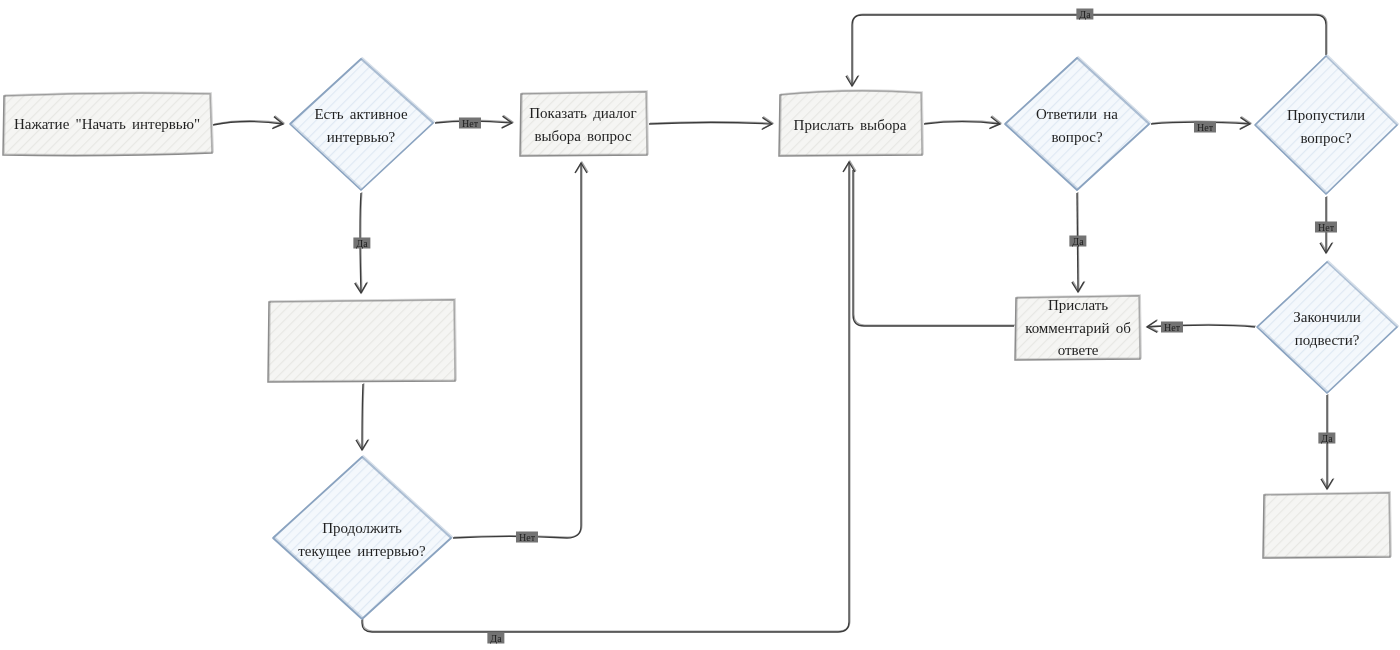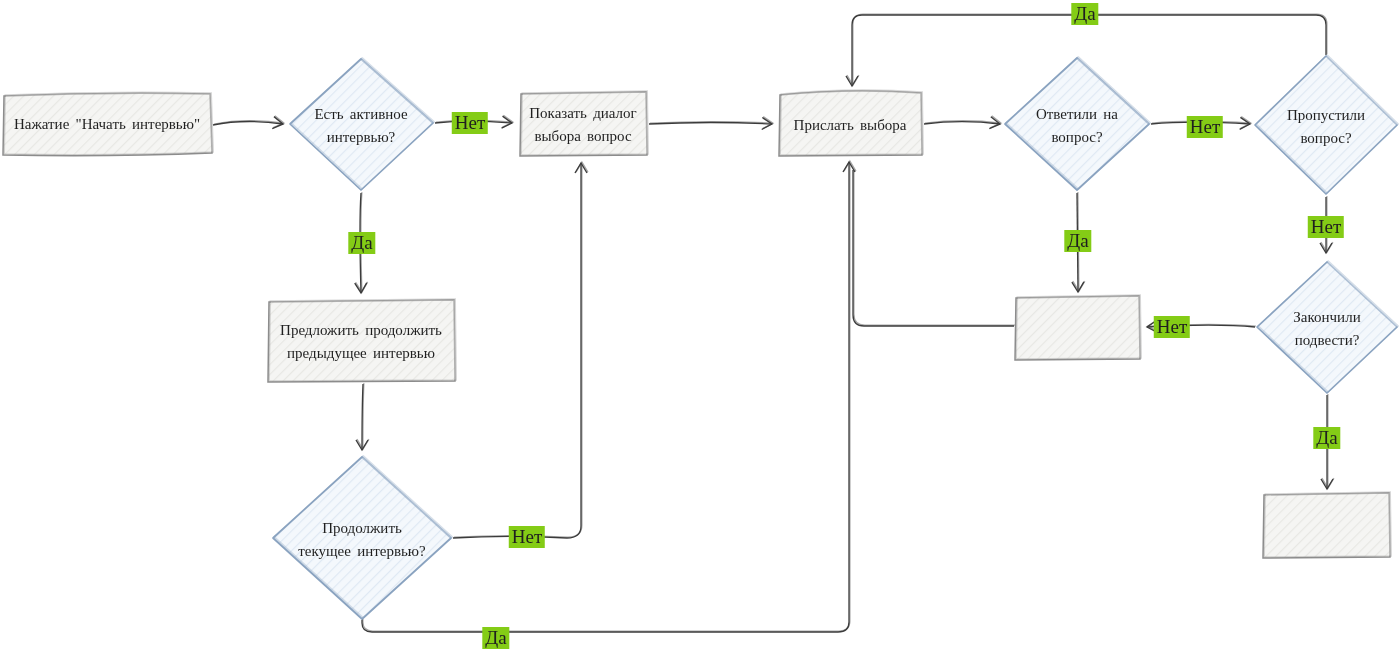--- a/index.html
+++ b/index.html
@@ -8,21 +8,21 @@
     font-family:"Liberation Serif","DejaVu Serif",serif;color:#1f1f1f;overflow:hidden;
   }
   .canvas svg{position:absolute;left:0;top:0;}
   .node-label{
     position:absolute;transform:translate(-50%,-50%);
     text-align:center;font-size:15px;line-height:1.5;
     white-space:pre-line;word-spacing:2.5px;pointer-events:none;
   }
   .edge-label{
     position:absolute;transform:translate(-50%,-50%);
-    font-size:19px;background:#84cc16;padding:0 3px;
+    font-size:10px;background:#737373;padding:0 3px;
     word-spacing:2px;pointer-events:none;
   }
 </style>
 </head>
 <body>
 
 <div class="canvas">
 
   <svg width="1400" height="650" viewBox="0 0 1400 650">
     <defs>
@@ -78,24 +78,25 @@
   <div class="node-label" style="left:107px;top:124px;width:205px">Нажатие "Начать интервью"</div>
   <div class="node-label" style="left:361px;top:125px;width:140px">Есть активное
 интервью?</div>
   <div class="node-label" style="left:583px;top:124px;width:135px">Показать диалог
 выбора вопрос</div>
   <div class="node-label" style="left:850px;top:125px;width:150px">Прислать выбора</div>
   <div class="node-label" style="left:1077px;top:125px;width:130px">Ответили на
 вопрос?</div>
   <div class="node-label" style="left:1326px;top:126px;width:120px">Пропустили
 вопрос?</div>
-  <div class="node-label" style="left:361px;top:341px;width:205px">Предложить продолжить
-предыдущее интервью</div>
   <div class="node-label" style="left:362px;top:539px;width:175px">Продолжить
 текущее интервью?</div>
+  <div class="node-label" style="left:1078px;top:328px;width:135px">Прислать
+комментарий об
+ответе</div>
   <div class="node-label" style="left:1327px;top:328px;width:120px">Закончили
 подвести?</div>
 
   <div class="edge-label" style="left:470px;top:123px">Нет</div>
   <div class="edge-label" style="left:362px;top:243px">Да</div>
   <div class="edge-label" style="left:527px;top:537px">Нет</div>
   <div class="edge-label" style="left:496px;top:638px">Да</div>
   <div class="edge-label" style="left:1205px;top:127px">Нет</div>
   <div class="edge-label" style="left:1078px;top:241px">Да</div>
   <div class="edge-label" style="left:1085px;top:14px">Да</div>

